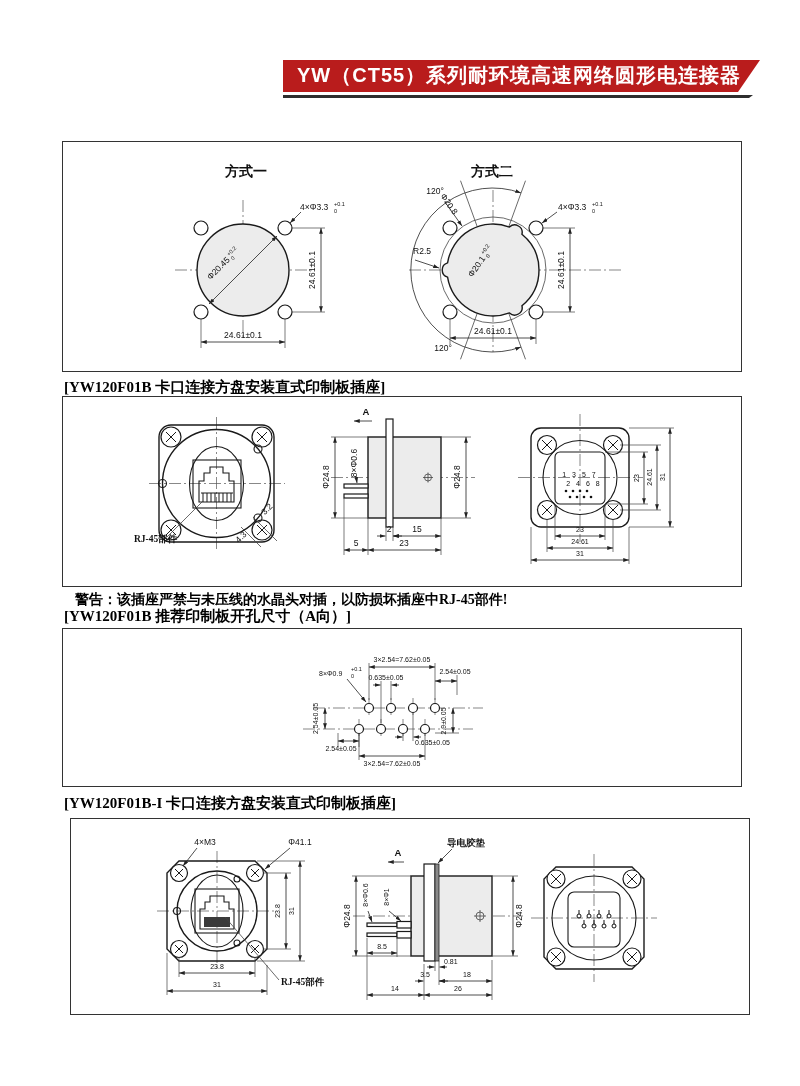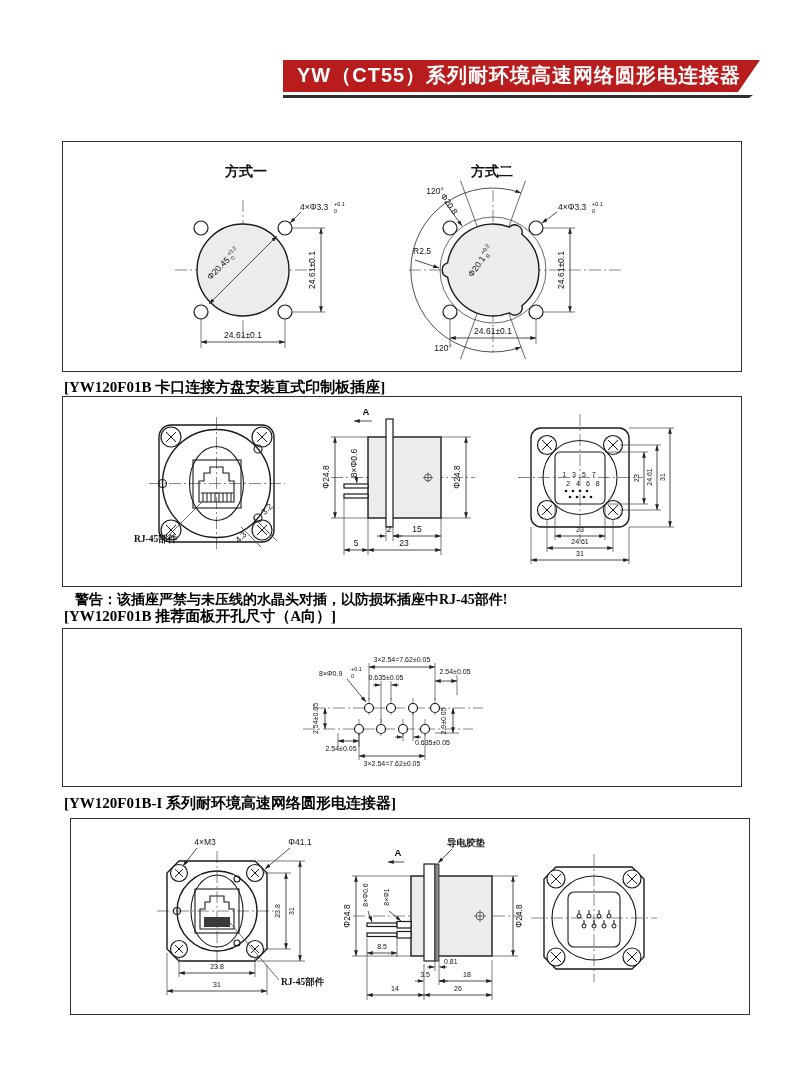--- a/index.html
+++ b/index.html
@@ -319,21 +319,21 @@
         <line class="ext" x1="468" y1="130" x2="468" y2="167"></line>
             <line class="ext" x1="566" y1="130" x2="566" y2="167"></line>
         <line class="dim" x1="468" y1="163" x2="566" y2="163"></line>
         <text class="t7" x="517" y="159" text-anchor="middle">31</text>
       </g>
     </g>
   </svg>
   </div>
 
   <div class="warning" style="left:75px;top:591px;">警告：该插座严禁与未压线的水晶头对插，以防损坏插座中RJ-45部件!</div>
-  <div class="stitle" style="left:64px;top:607px;">[YW120F01B  推荐面板开孔尺寸（A向）]</div>
+  <div class="stitle" style="left:64px;top:607px;">[YW120F01B  推荐印制板开孔尺寸（A向）]</div>
   <div class="dbox" style="left:62px;top:628px;width:678px;height:157px;">
   <svg width="678" height="157" viewBox="0 0 678 157">
     <g>
       <line class="cl" x1="250" y1="79" x2="420" y2="79"></line>
       <line class="cl" x1="240" y1="100" x2="410" y2="100"></line>
     </g>
     <g>
       <line class="cl" x1="306" y1="69" x2="306" y2="89"></line>
           <line class="cl" x1="328" y1="69" x2="328" y2="89"></line>
       <line class="cl" x1="350" y1="69" x2="350" y2="89"></line>
@@ -405,21 +405,21 @@
     </g>
     <g>
       <line class="ext" x1="296" y1="105" x2="296" y2="131"></line>
           <line class="ext" x1="362" y1="105" x2="362" y2="131"></line>
       <line class="dim" x1="296" y1="127" x2="362" y2="127"></line>
       <text class="t7" x="329" y="137" text-anchor="middle">3×2.54=7.62±0.05</text>
     </g>
   </svg>
   </div>
 
-  <div class="stitle" style="left:64px;top:794px;">[YW120F01B-I  系列耐环境高速网络圆形电连接器]</div>
+  <div class="stitle" style="left:64px;top:794px;">[YW120F01B-I  卡口连接方盘安装直式印制板插座]</div>
   <div class="dbox" style="left:70px;top:818px;width:678px;height:195px;">
   <svg width="678" height="195" viewBox="0 0 678 195">
 
     <g>
       <line class="cl" x1="86" y1="92" x2="206" y2="92"></line>
       <line class="cl" x1="146" y1="32" x2="146" y2="152"></line>
       <path class="ol" d="M108,42 L184,42 L196,54 L196,130 L184,142 L108,142 L96,130 L96,54 Z"></path>
       <g class="ext">
         <line x1="186" y1="45" x2="193" y2="52"></line>
             <line x1="99" y1="52" x2="106" y2="45"></line>

